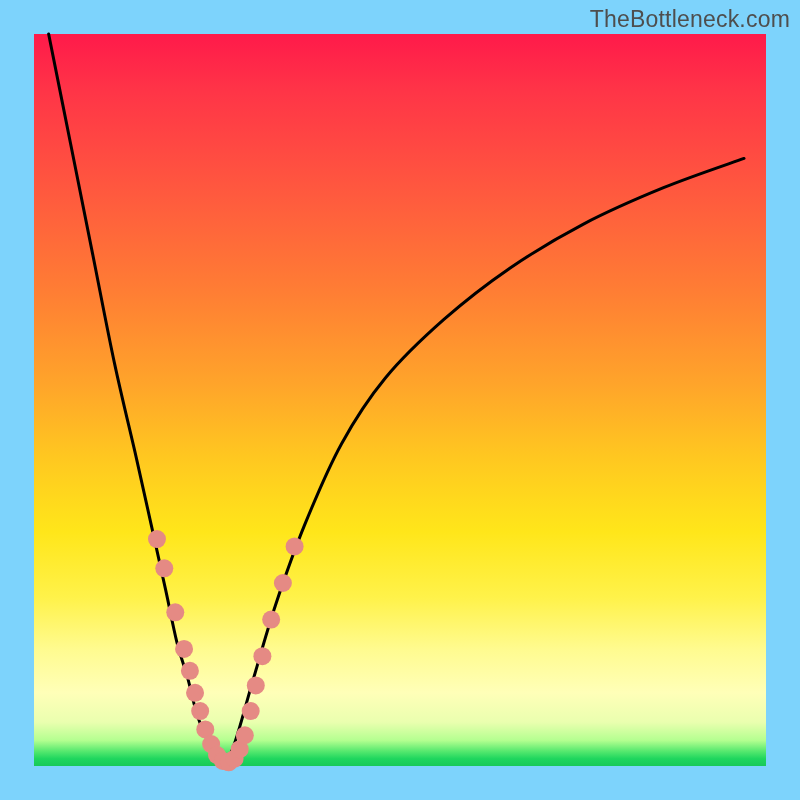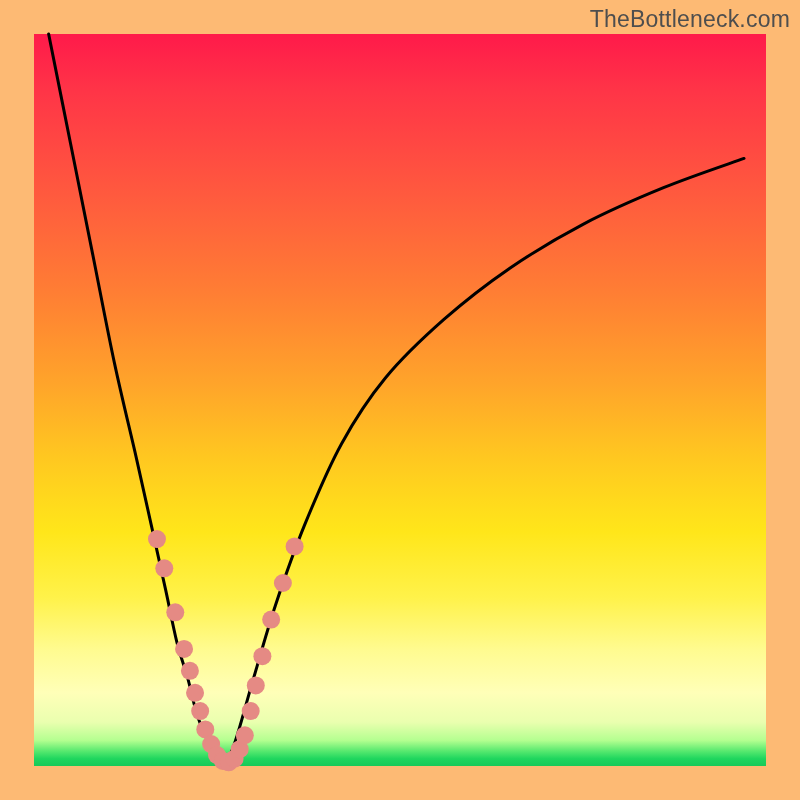--- a/index.html
+++ b/index.html
@@ -10,21 +10,21 @@
     overflow: hidden;
     background: #000;
     font-family: Arial, Helvetica, sans-serif;
   }
   .frame {
     position: absolute;
     left: 0;
     top: 0;
     width: 800px;
     height: 800px;
-    background: #fdba74;
+    background: #7dd3fc;
   }
   .plot-area {
     position: absolute;
     left: 34px;
     top: 34px;
     width: 732px;
     height: 732px;
     
     background: linear-gradient(
       to bottom,

